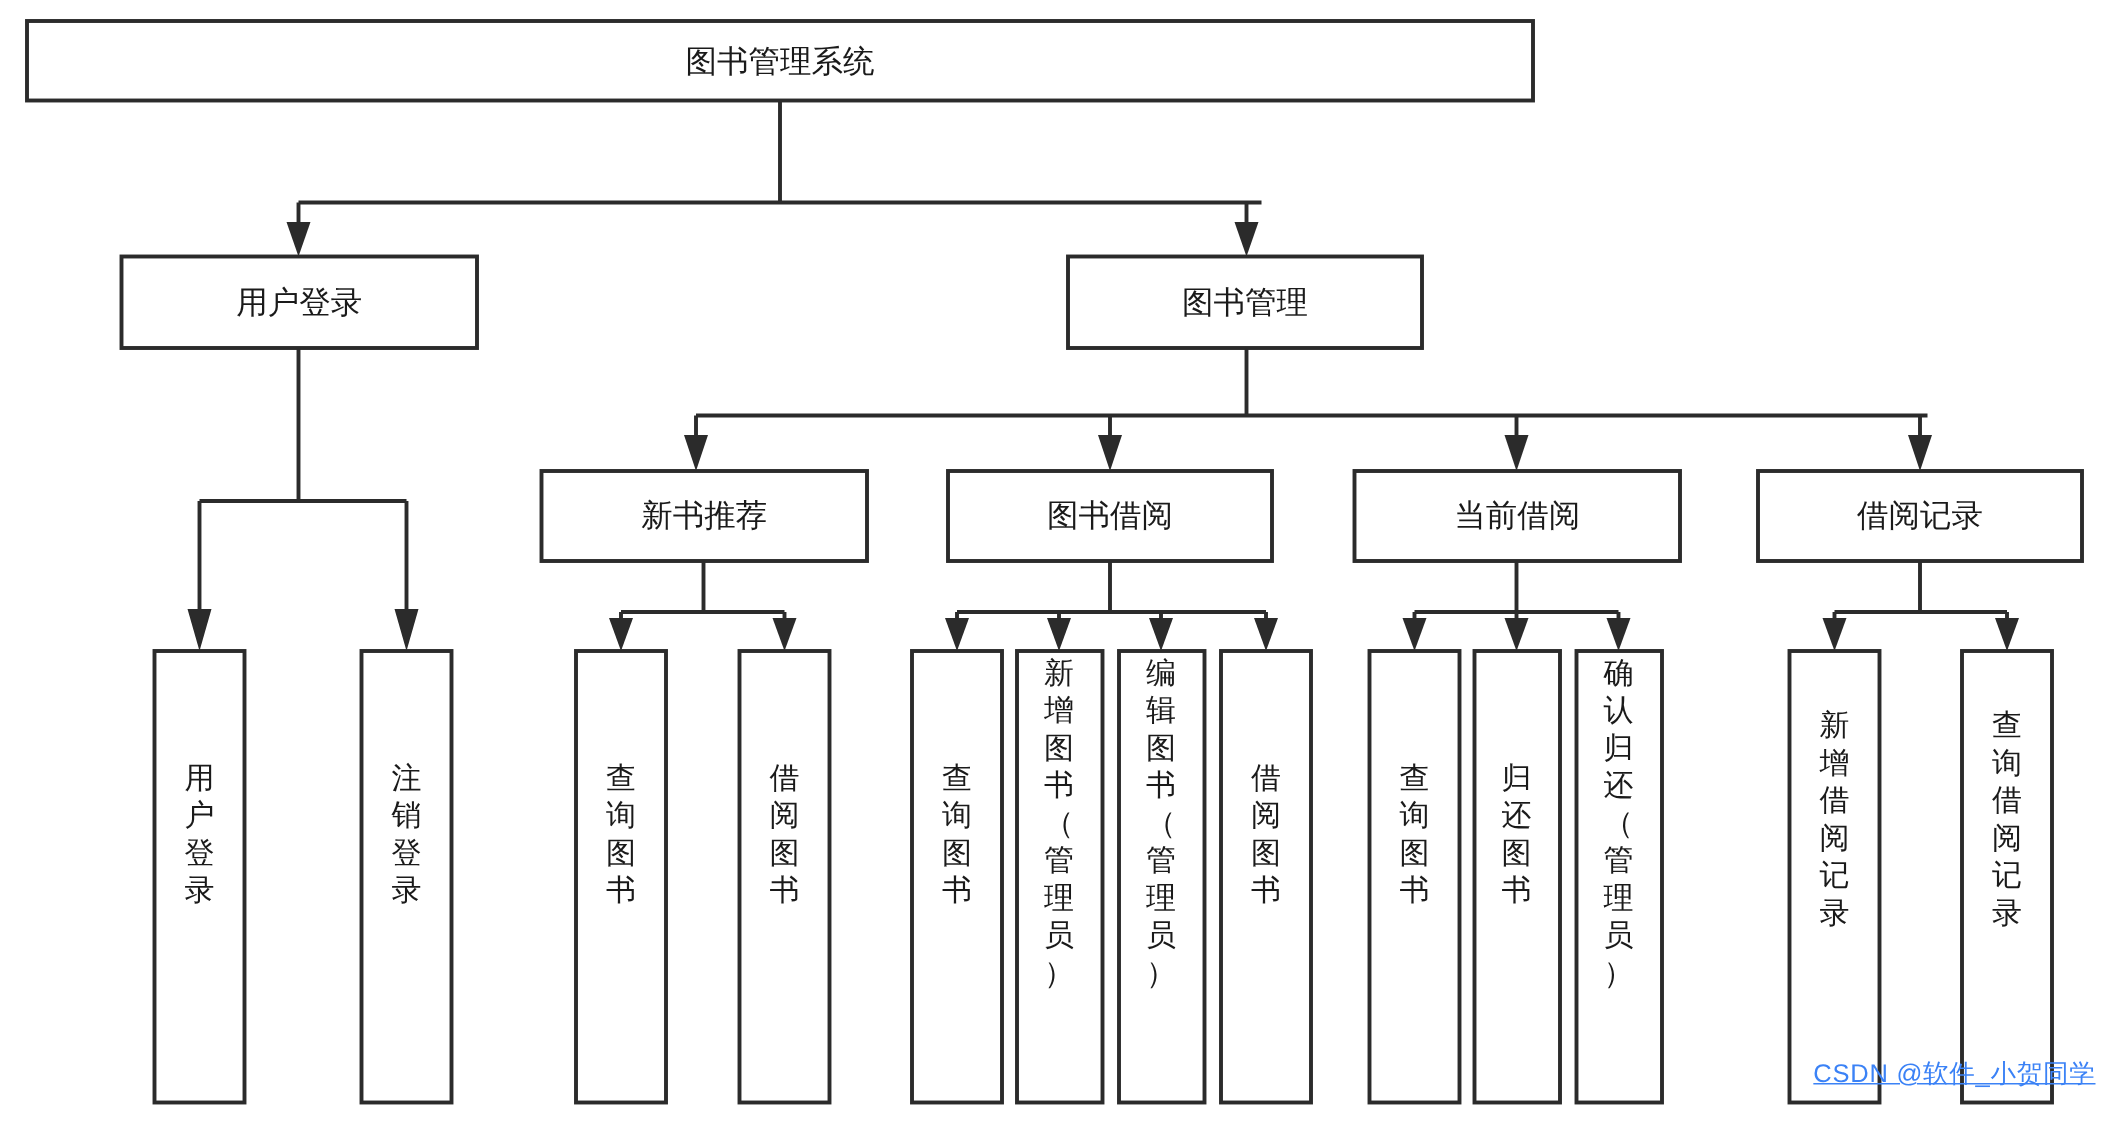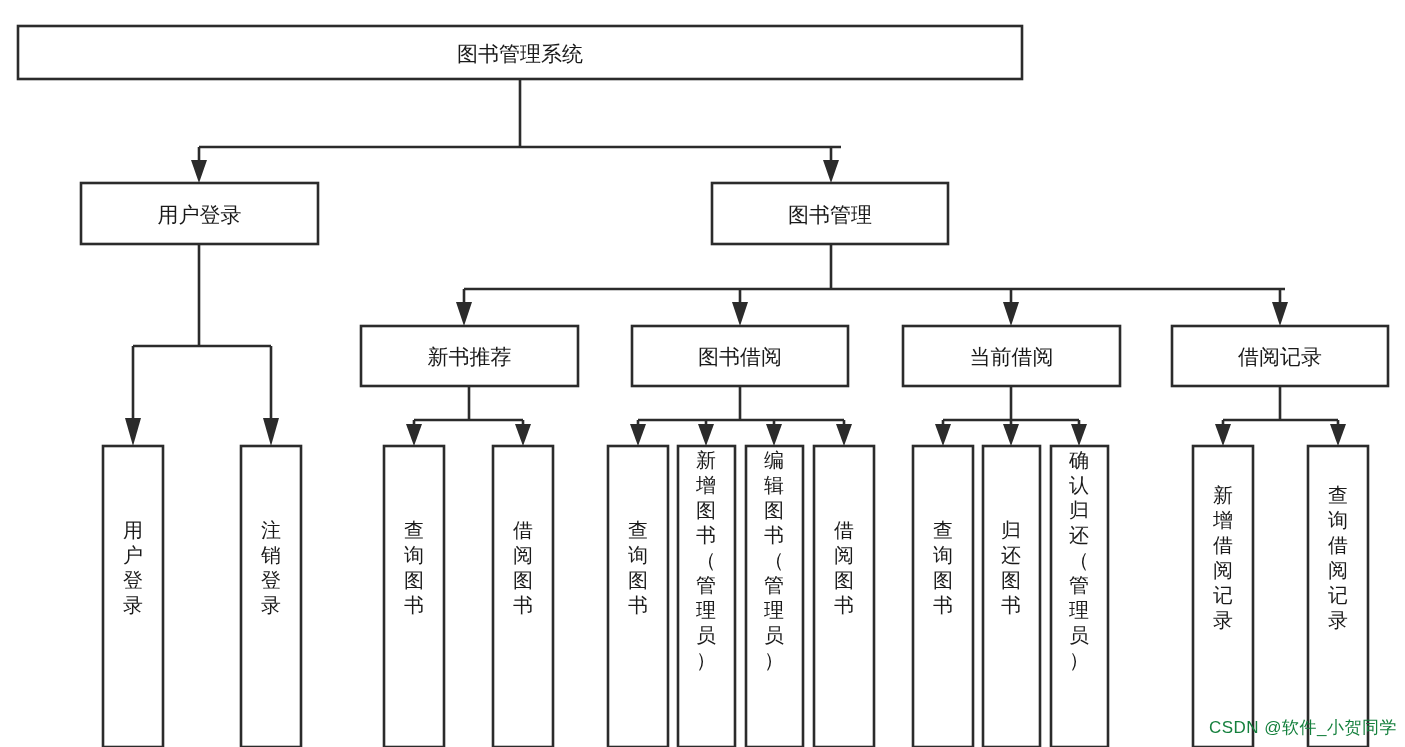--- a/index.html
+++ b/index.html
@@ -10,21 +10,21 @@
   body {
     width: 1405px;
     height: 747px;
     font-family: "Liberation Sans", "DejaVu Sans", sans-serif;
     overflow: hidden;
     position: relative;
   }
   #diagram-root {
     position: absolute;
     left: 0;
-    top: 12px;
+    top: 0;
     width: 1405px;
     height: 733px;
   }
   svg.tree {
     display: block;
     width: 1405px;
     height: 747px;
   }
   .node-box {
     fill: #ffffff;
@@ -53,24 +53,25 @@
     font-size: 20px;
     fill: #1a1a1a;
     text-anchor: middle;
   }
   .watermark-text {
     position: absolute;
     right: 8px;
     bottom: 6px;
     font-family: "Liberation Sans", "DejaVu Sans", sans-serif;
     font-size: 17px;
-    color: #15803d;
+    color: #3b82f6;
     letter-spacing: 0.5px;
     white-space: nowrap;
     pointer-events: none;
+    text-decoration: underline;
   }
 </style>
 </head>
 <body>
 
 <div id="diagram-root">
   <svg class="tree" viewBox="0 0 1405 747" xmlns="http://www.w3.org/2000/svg">
 
     <g>
       <path class="connector" d="M520,67 L520,135"></path>

